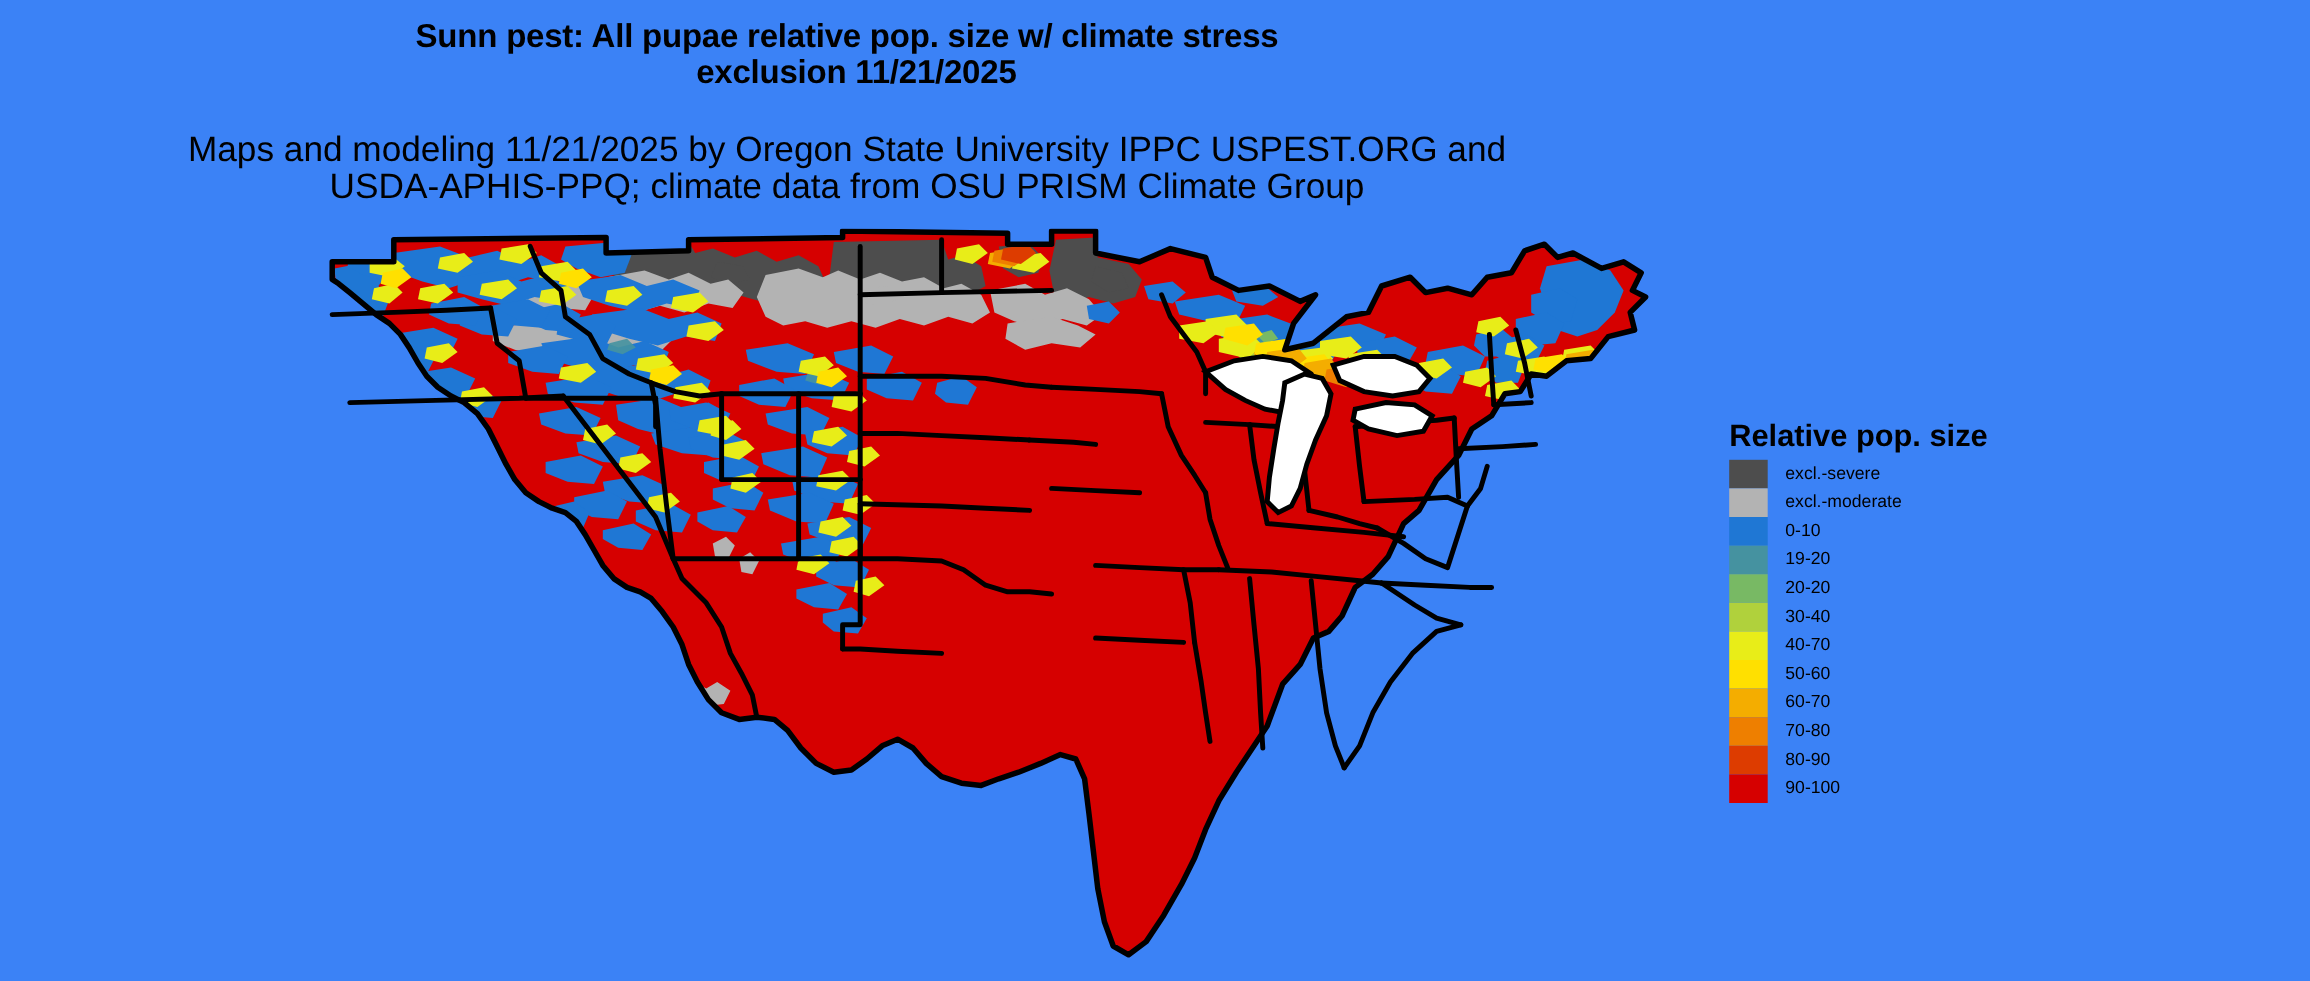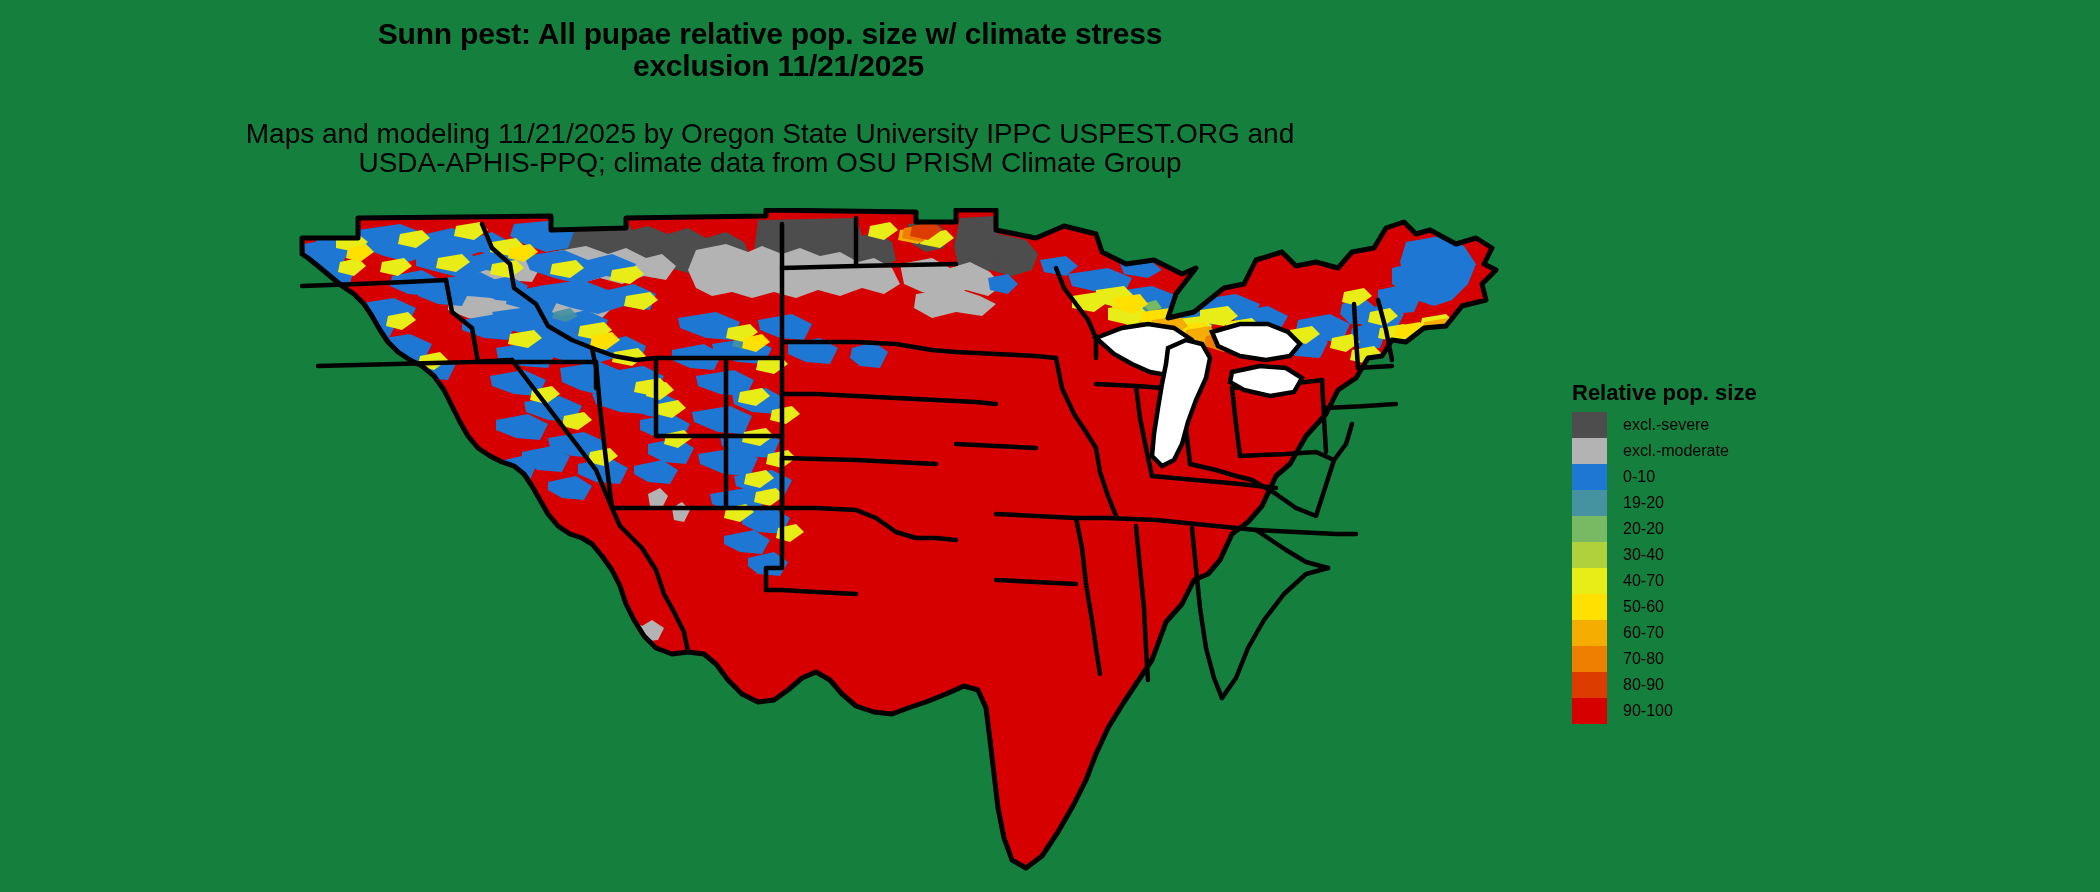--- a/index.html
+++ b/index.html
@@ -1,33 +1,33 @@
 <!DOCTYPE html>
 <html><head>
 <meta charset="utf-8">
 <style>
   html,body{margin:0;padding:0;background:#ffffff;}
   body{width:2100px;height:892px;overflow:hidden;font-family:"Liberation Sans",sans-serif;color:#000;}
-  .page{position:relative;width:2100px;height:892px;background:#15803d;}
+  .page{position:relative;width:2100px;height:892px;background:#3b82f6;}
 
   
   .title-block{position:absolute;left:0;top:18px;width:1540px;text-align:center;}
   .title{font-size:30px;font-weight:bold;line-height:1.05;letter-spacing:-0.2px;}
   .title .l2{display:block;margin-left:17px;}
   .subtitle-block{position:absolute;left:0;top:119px;width:1540px;text-align:center;}
-  .subtitle{font-size:28px;font-weight:normal;line-height:1.05;}
+  .subtitle{font-size:32px;font-weight:normal;line-height:1.05;}
   .subtitle .l2{display:block;}
 
   
   .map-wrap{position:absolute;left:296px;top:208px;width:1260px;height:672px;}
   .map-wrap svg{display:block;width:1260px;height:672px;}
 
   
   .legend{position:absolute;left:1572px;top:382px;width:430px;}
-  .legend-title{font-size:22px;font-weight:bold;margin:0 0 8px 0;line-height:1;}
+  .legend-title{font-size:28px;font-weight:bold;margin:0 0 8px 0;line-height:1;}
   .legend-rows{display:block;}
   .legend-row{display:flex;align-items:center;height:26px;}
   .swatch{width:35px;height:26px;flex:0 0 35px;}
   .legend-label{font-size:16px;line-height:1;margin-left:16px;white-space:nowrap;}
 </style>
 </head>
 <body>
 
 <div class="page">
 

